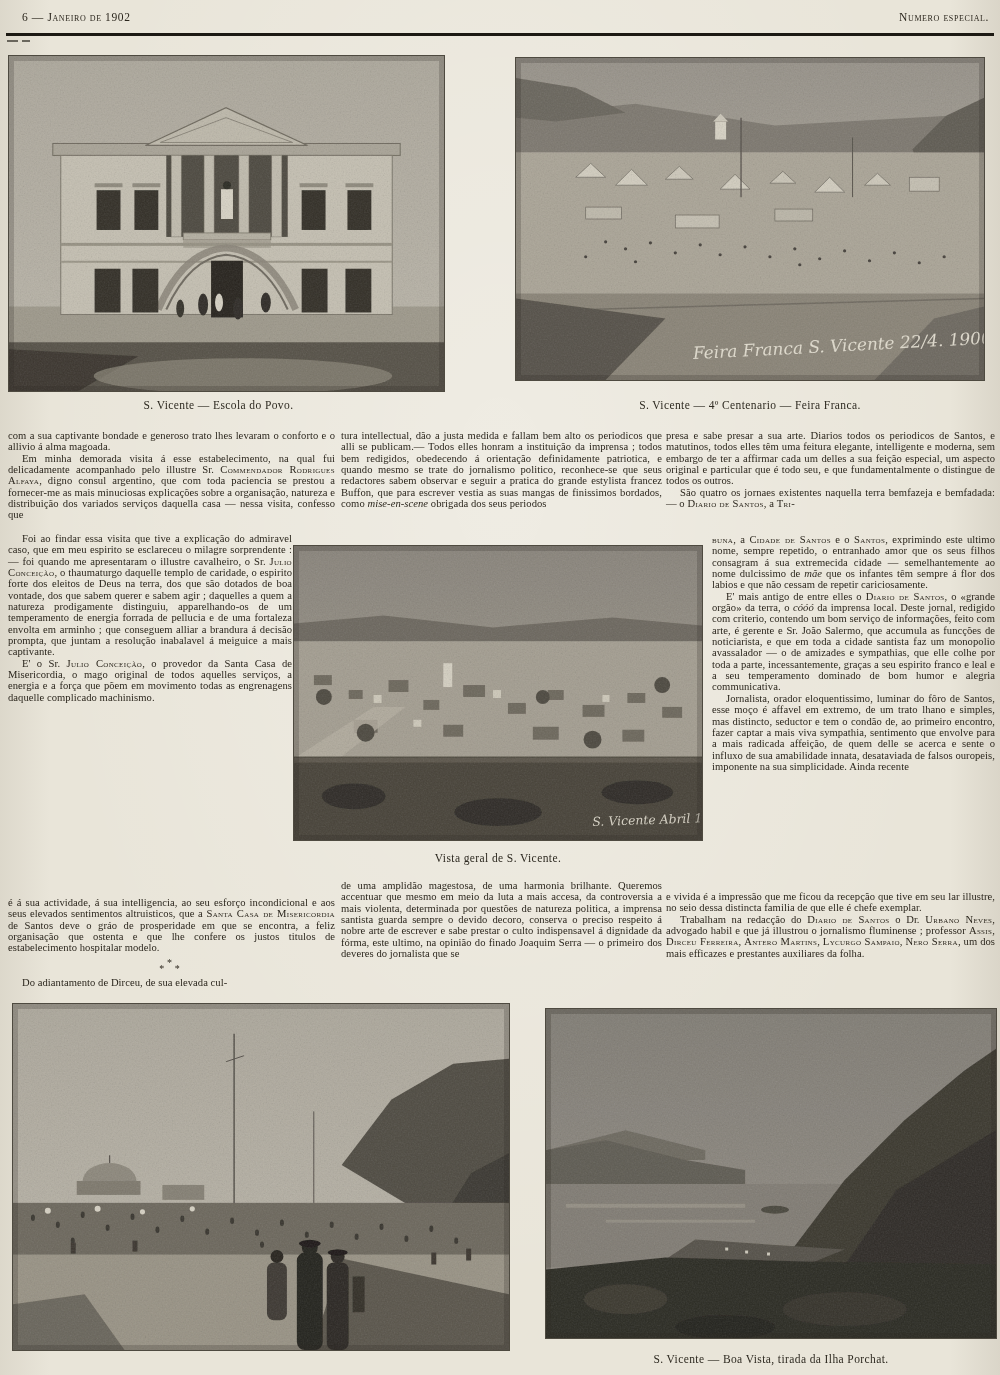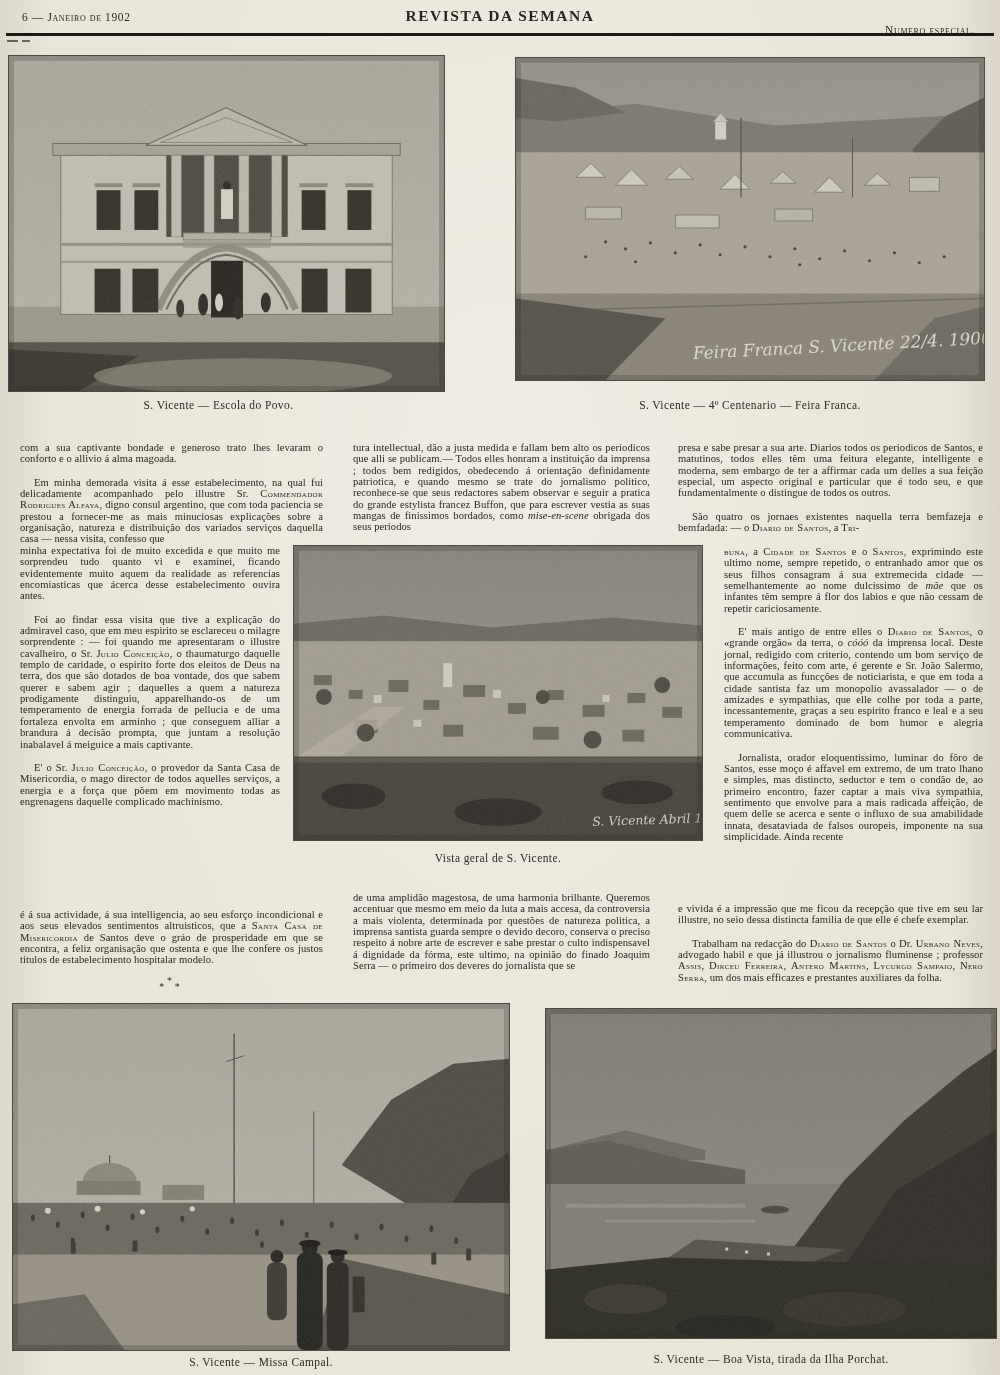--- a/index.html
+++ b/index.html
@@ -7,36 +7,36 @@
     position:relative;width:1000px;height:1375px;margin:0 auto;overflow:hidden;
     background:
       radial-gradient(ellipse at 50% 35%, rgba(255,255,255,.28), rgba(0,0,0,0) 65%),
       linear-gradient(90deg, rgba(110,100,80,.10), rgba(0,0,0,0) 5%, rgba(0,0,0,0) 95%, rgba(110,100,80,.12)),
       #e9e5d9;
     font-family:"Liberation Serif","DejaVu Serif",serif;
     color:#2b261d;
   }
   .hdr{position:absolute;top:11px;font-size:11.5px;font-variant:small-caps;letter-spacing:.6px;white-space:nowrap;}
   .hdr-left{left:22px;}
-  .hdr-right{right:25px;margin-top:13px;}
+  .hdr-right{right:11px;}
   .masthead{position:absolute;top:7px;left:0;right:0;text-align:center;
     font-size:15.5px;font-weight:bold;letter-spacing:1.5px;white-space:nowrap;}
   .rule{position:absolute;left:6px;right:6px;top:33px;height:3px;background:#1c1913;}
   .rule-frag{position:absolute;background:#2a261f;height:2px;opacity:.65;}
   .rf1{left:7px;top:40px;width:11px;} .rf2{left:22px;top:40px;width:8px;}
 
   .photo{position:absolute;border:1px solid #4e4a40;box-sizing:border-box;background:#a9a49a;}
   .photo svg{display:block;width:100%;height:100%;}
   .grainD{opacity:.30;mix-blend-mode:multiply;}
   .grainL{opacity:.14;mix-blend-mode:screen;}
   .caption{position:absolute;text-align:center;font-size:11.5px;letter-spacing:.4px;color:#2e2a21;white-space:nowrap;}
   .script-text{font-style:italic;font-family:"DejaVu Serif","Liberation Serif",serif;}
 
   .col{position:absolute;text-align:justify;font-size:10.6px;line-height:11.35px;letter-spacing:.05px;}
-  .para{margin:12px;padding:0;}
+  .para{margin:0;padding:0;}
   .para.ind{text-indent:14px;}
   .sc{font-variant:small-caps;letter-spacing:.35px;}
   .i{font-style:italic;}
   .dinkus{text-align:center;font-size:10px;line-height:6px;margin:6px 0 5px;color:#2b261d;}
   .dinkus div{letter-spacing:4px;}
 </style>
 </head>
 <body>
 
 <div class="page">
@@ -63,21 +63,20 @@
           <stop offset="1" stop-color="#a29c90"></stop>
       </linearGradient>
       <linearGradient id="skyD" x1="0" y1="0" x2="0" y2="1">
         <stop offset="0" stop-color="#827e76"></stop>
           <stop offset="1" stop-color="#948f86"></stop>
       </linearGradient>
     </defs>
   </svg>
 
   <div class="hdr hdr-left">6 — Janeiro de 1902</div>
-  <div class="masthead">REVISTA DA SEMANA</div>
   <div class="hdr hdr-right">Numero especial.</div>
   <div class="rule"></div>
   <div class="rule-frag rf1"></div>
   <div class="rule-frag rf2"></div>
 
   <div class="photo" style="left:8px;top:55px;width:437px;height:337px;">
     <svg viewBox="0 0 437 337" preserveAspectRatio="none">
       <g filter="url(#soften)">
         <rect width="437" height="337" fill="url(#skyA)"></rect>
         <rect x="0" y="252" width="437" height="44" fill="#9f9a8c"></rect>
@@ -181,23 +180,22 @@
       <rect x="2" y="2" width="466" height="320" fill="none" stroke="#2f2b24" stroke-opacity=".22" stroke-width="6"></rect>
     </svg>
   </div>
   <div class="caption" style="left:515px;top:399px;width:470px;">S. Vicente — 4º Centenario — Feira Franca.</div>
 
   <div class="col" id="col1a" style="left:8px;top:430px;width:327px;">
       <p class="para"><span>com a sua captivante bondade e generoso trato lhes levaram o conforto e o allivio á alma magoada.</span></p>
       <p class="para ind"><span>Em minha demorada visita á esse estabelecimento, na qual fui delicadamente acompanhado pelo illustre Sr. </span><span class="sc">Commendador Rodrigues Alfaya</span><span>, digno consul argentino, que com toda paciencia se prestou a fornecer-me as mais minuciosas explicações sobre a organisação, natureza e distribuição dos variados serviços daquella casa — nessa visita, confesso que</span></p>
     </div>
   <div class="col" id="col1b" style="left:8px;top:533px;width:284px;">
-      <p class="para"><span>minha expectativa foi de muito excedida e que muito me sorprendeu tudo quanto vi e examinei, ficando evidentemente muito aquem da realidade as referencias encomiasticas que ácerca desse estabelecimento ouvira antes.</span></p>
       <p class="para ind"><span>Foi ao findar essa visita que tive a explicação do admiravel caso, que em meu espirito se esclareceu o milagre sorprendente : — foi quando me apresentaram o illustre cavalheiro, o Sr. </span><span class="sc">Julio Conceição</span><span>, o thaumaturgo daquelle templo de caridade, o espirito forte dos eleitos de Deus na terra, dos que são dotados de boa vontade, dos que sabem querer e sabem agir ; daquelles a quem a natureza prodigamente distinguiu, apparelhando-os de um temperamento de energia forrada de pellucia e de uma fortaleza envolta em arminho ; que conseguem alliar a brandura á decisão prompta, que juntam a resolução inabalavel á meiguice a mais captivante.</span></p>
-      <p class="para ind"><span>E' o Sr. </span><span class="sc">Julio Conceição</span><span>, o provedor da Santa Casa de Misericordia, o mago director de todos aquelles serviços, a energia e a força que põem em movimento todas as engrenagens daquelle complicado machinismo.</span></p>
+      <p class="para ind"><span>E' o Sr. </span><span class="sc">Julio Conceição</span><span>, o provedor da Santa Casa de Misericordia, o mago original de todos aquelles serviços, a energia e a força que põem em movimento todas as engrenagens daquelle complicado machinismo.</span></p>
     </div>
   <div class="col" style="left:8px;top:897px;width:327px;">
     <div>
         <p class="para"><span>é á sua actividade, á sua intelligencia, ao seu esforço incondicional e aos seus elevados sentimentos altruisticos, que a </span><span class="sc">Santa Casa de Misericordia</span><span> de Santos deve o gráo de prosperidade em que se encontra, a feliz organisação que ostenta e que lhe confere os justos titulos de estabelecimento hospitalar modelo.</span></p>
       </div>
     <div class="dinkus">
       <div>*</div>
       <div>* *</div>
     </div>
     <div>
@@ -336,21 +334,20 @@
         <rect x="315" y="260" width="22" height="88" rx="7" fill="#2a2721"></rect>
         <circle cx="326" cy="254" r="7" fill="#2a2721"></circle>
         <ellipse cx="326" cy="250" rx="10" ry="3.2" fill="#1b1916"></ellipse>
         <rect x="341" y="274" width="12" height="36" fill="#322f28"></rect>
       </g>
       <rect class="grainD" width="498" height="348" filter="url(#grain)"></rect>
       <rect class="grainL" width="498" height="348" filter="url(#grain)"></rect>
       <rect x="2" y="2" width="494" height="344" fill="none" stroke="#2f2b24" stroke-opacity=".22" stroke-width="6"></rect>
     </svg>
   </div>
-  <div class="caption" style="left:12px;top:1356px;width:498px;">S. Vicente — Missa Campal.</div>
 
   <div class="photo" style="left:545px;top:1008px;width:452px;height:331px;">
     <svg viewBox="0 0 452 331" preserveAspectRatio="none">
       <g filter="url(#soften)">
         <rect width="452" height="331" fill="url(#skyD)"></rect>
         <polygon points="0,142 80,122 160,142 160,152 0,152" fill="#6e6a60"></polygon>
         <polygon points="0,168 0,142 60,132 140,152 200,162 200,178 0,178" fill="#5f5b52"></polygon>
         <rect x="0" y="176" width="452" height="84" fill="#827d74"></rect>
         <rect x="20" y="196" width="180" height="4" fill="#9a958a" opacity=".8"></rect>
         <rect x="60" y="212" width="150" height="3" fill="#9a958a" opacity=".7"></rect>

